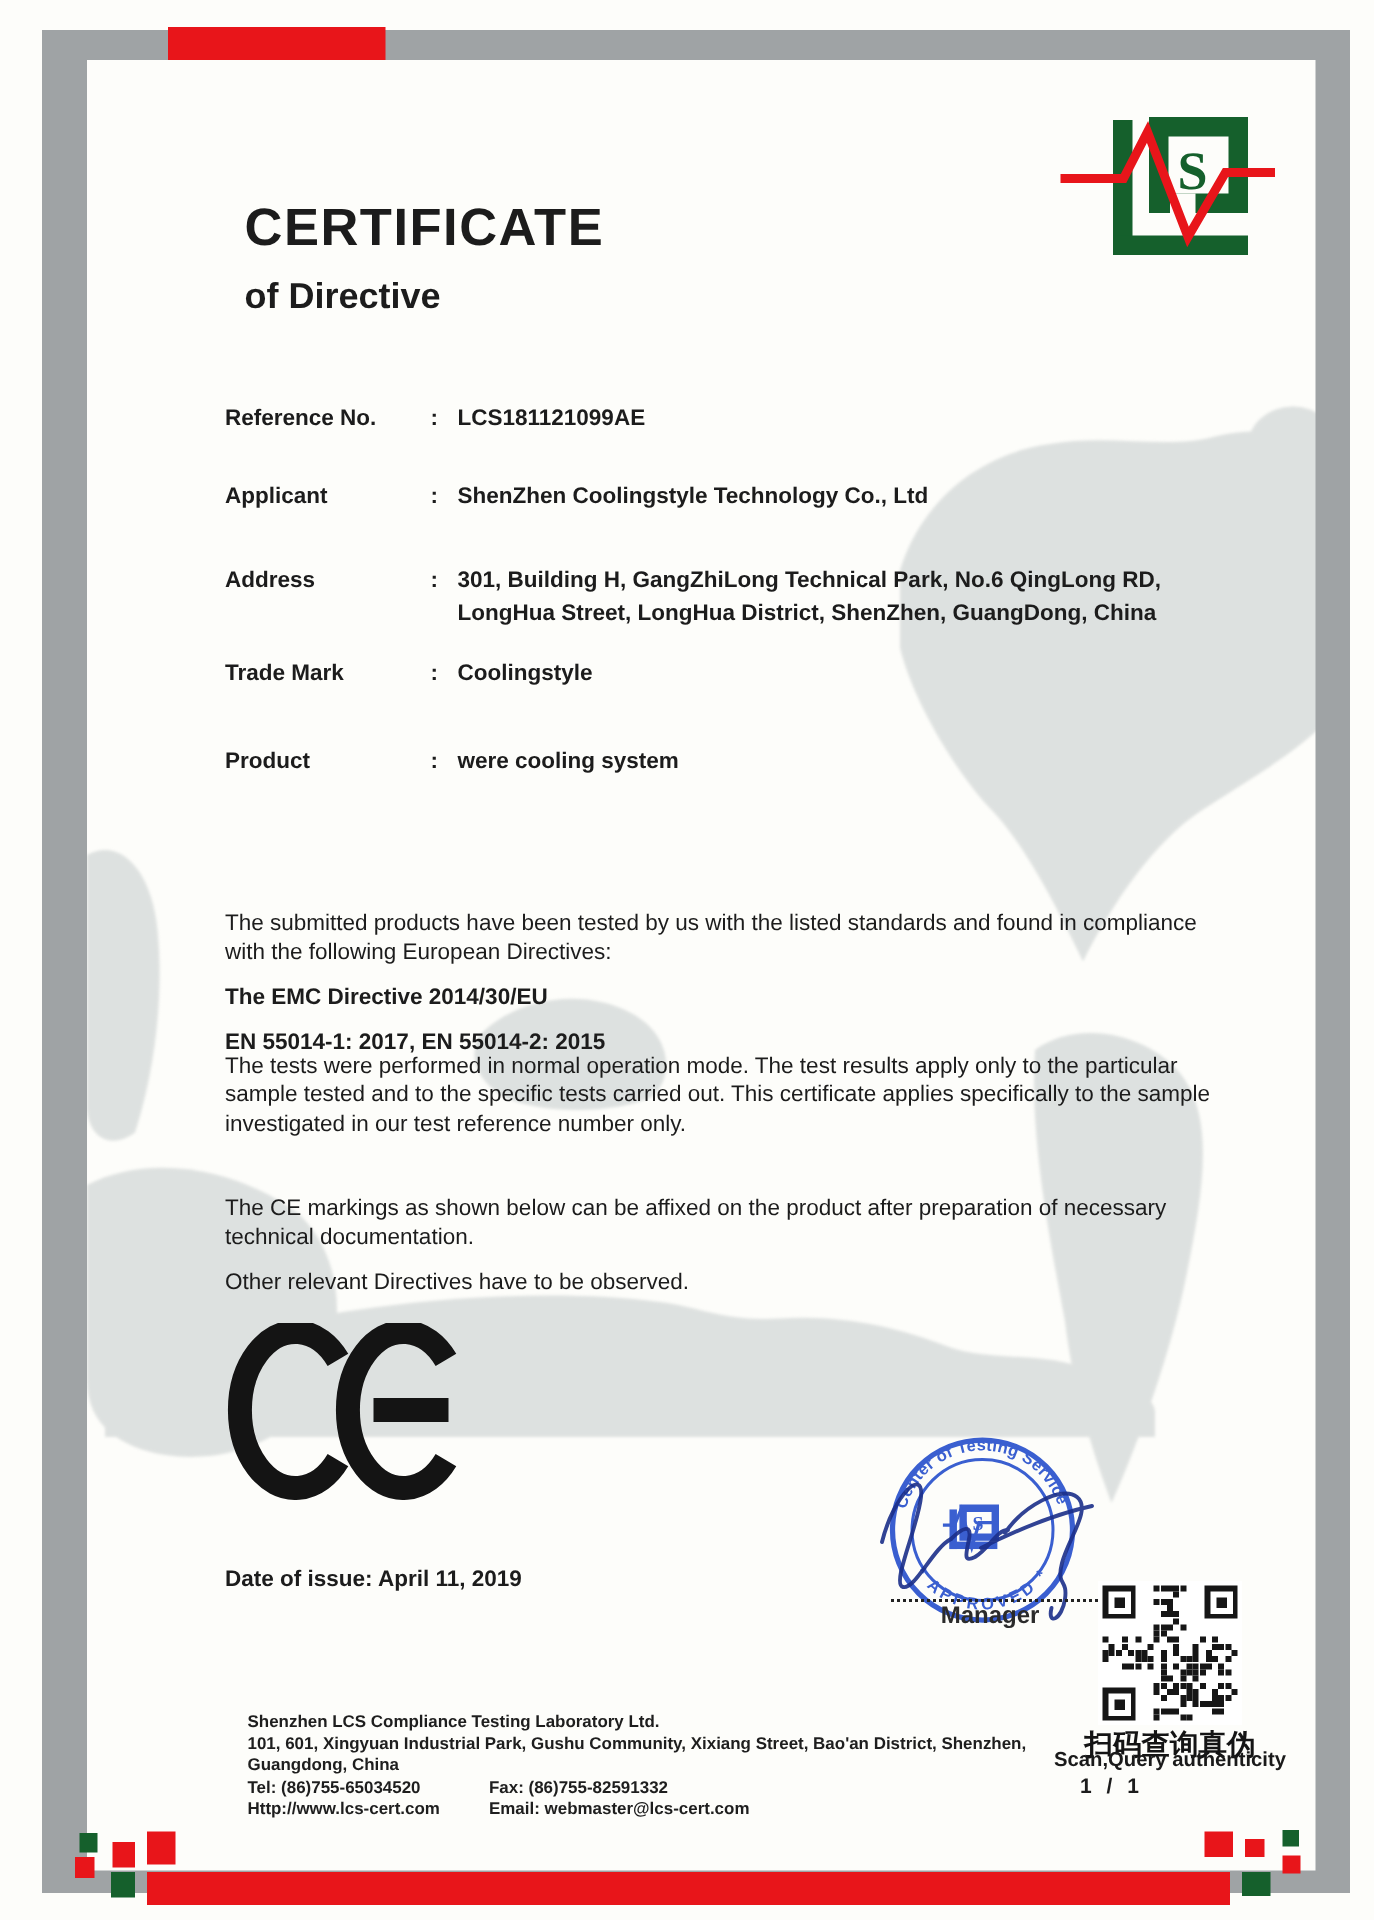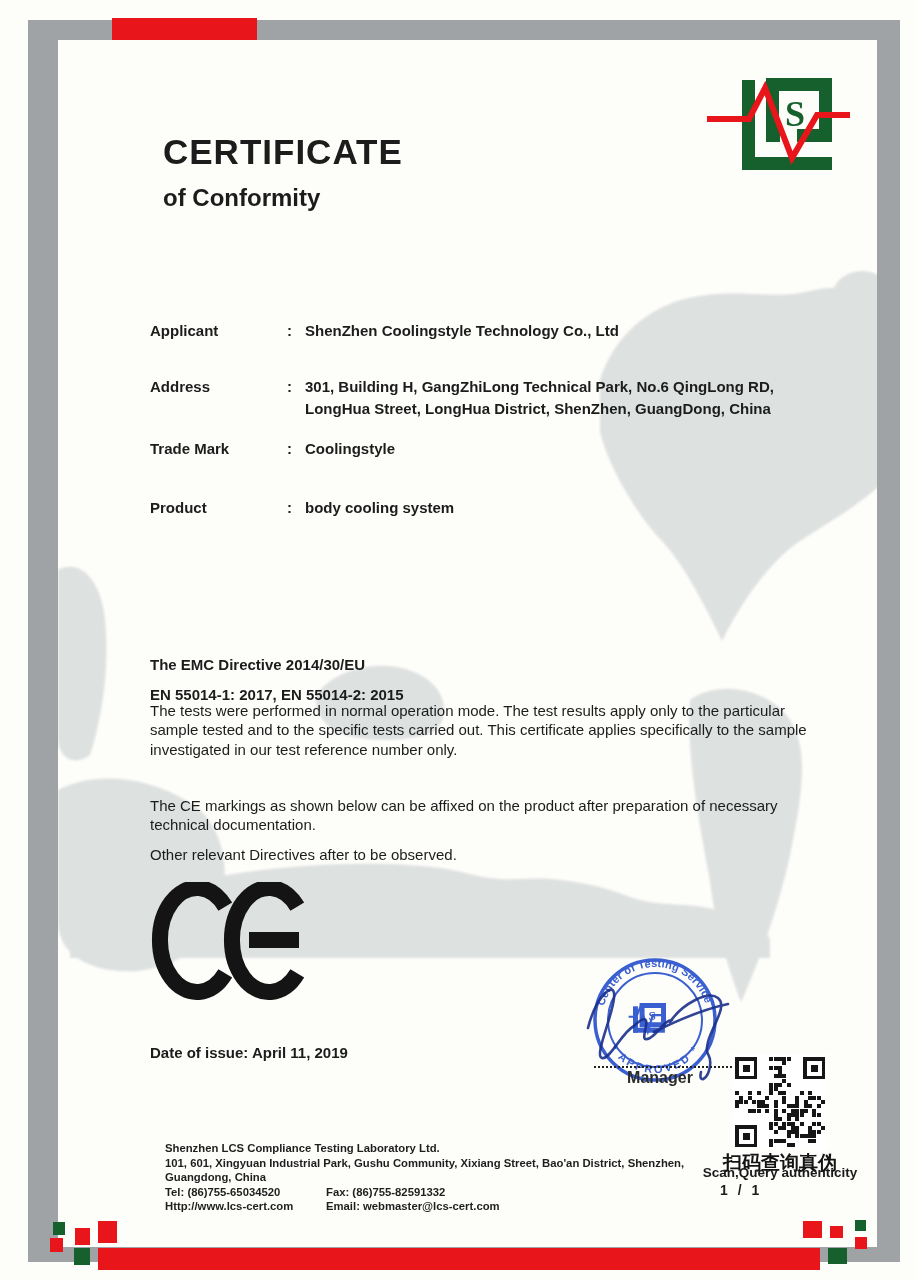--- a/index.html
+++ b/index.html
@@ -94,44 +94,49 @@
   <svg class="lcs-logo" width="150" height="105" viewBox="0 0 150 105">
     <rect x="37" y="10" width="13" height="90" fill="#15602c"></rect>
     <rect x="37" y="87" width="90" height="13" fill="#15602c"></rect>
     <path fill-rule="evenodd" fill="#15602c" d="M61,8 H127 V72 H61 Z M74,21 H114 V59 H74 Z"></path>
     <rect x="75" y="59" width="17" height="13" fill="#fdfdfa"></rect>
     <text x="80" y="56" font-size="36" font-weight="700" font-family="Liberation Serif, serif" fill="#15602c">S</text>
     <polyline points="2,49 44,49 60,18 87,88 112,45 145,45" fill="none" stroke="#e8151a" stroke-width="6"></polyline>
   </svg>
 
   <div class="title">CERTIFICATE</div>
-  <div class="subtitle">of Conformity</div>
-
+  <div class="subtitle">of Directive</div>
+
+  <div class="row r0">
+    <span class="lbl">Reference No.</span><span class="col">:</span><span class="val">LCS181121099AE</span>
+  </div>
   <div class="row r1">
     <span class="lbl">Applicant</span><span class="col">:</span><span class="val">ShenZhen Coolingstyle Technology Co., Ltd</span>
   </div>
   <div class="row r2">
     <span class="lbl">Address</span><span class="col">:</span><span class="val">301, Building H, GangZhiLong Technical Park, No.6 QingLong RD,
 LongHua Street, LongHua District, ShenZhen, GuangDong, China</span>
   </div>
   <div class="row r3">
     <span class="lbl">Trade Mark</span><span class="col">:</span><span class="val">Coolingstyle</span>
   </div>
   <div class="row r4">
-    <span class="lbl">Product</span><span class="col">:</span><span class="val">body cooling system</span>
-  </div>
-
+    <span class="lbl">Product</span><span class="col">:</span><span class="val">were cooling system</span>
+  </div>
+
+  <div class="para p-intro">The submitted products have been tested by us with the listed standards and found in compliance
+with the following European Directives:</div>
   <div class="para p-directive">The EMC Directive 2014/30/EU</div>
   <div class="para p-standards">EN 55014-1: 2017, EN 55014-2: 2015</div>
   <div class="para p-tests">The tests were performed in normal operation mode. The test results apply only to the particular
 sample tested and to the specific tests carried out. This certificate applies specifically to the sample
 investigated in our test reference number only.</div>
   <div class="para p-ce">The CE markings as shown below can be affixed on the product after preparation of necessary
 technical documentation.</div>
-  <div class="para p-other">Other relevant Directives after to be observed.</div>
+  <div class="para p-other">Other relevant Directives have to be observed.</div>
 
   <svg class="ce-mark" width="165" height="118" viewBox="0 0 165 118">
     <path d="M 80.3 24.6 A 37 52 0 1 0 80.3 91.4" fill="none" stroke="#141414" stroke-width="16"></path>
     <path d="M 152.3 24.6 A 37 52 0 1 0 152.3 91.4" fill="none" stroke="#141414" stroke-width="16"></path>
     <path d="M 104 58 H 154" fill="none" stroke="#141414" stroke-width="16"></path>
   </svg>
 
   <div class="date-line">Date of issue: April 11, 2019</div>
 
   <svg class="stamp" width="210" height="152" viewBox="0 0 210 152">

